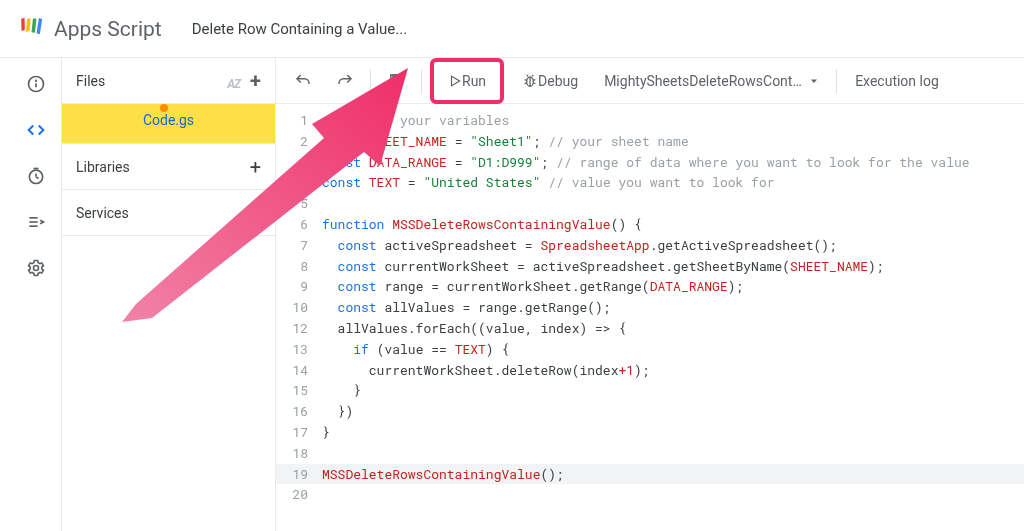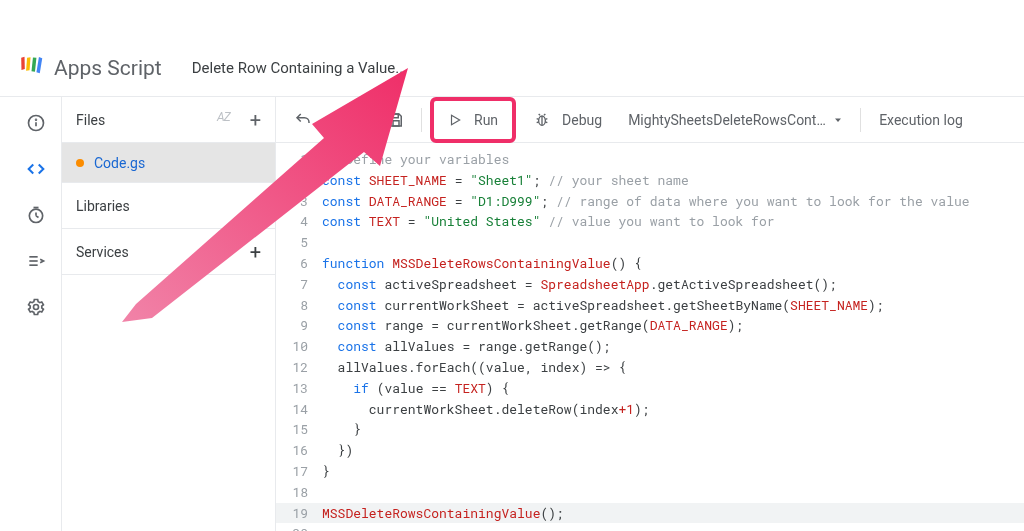--- a/index.html
+++ b/index.html
@@ -12,21 +12,20 @@
     height: 531px;
     overflow: hidden;
     position: relative;
   }
   .header {
     height: 58px;
     display: flex;
     align-items: center;
     padding: 0 16px;
     border-bottom: 1px solid #e8eaed;
-    margin-top: 39px;
   }
   .logo { width: 28px; height: 28px; margin-right: 10px; }
   .app-name { font-size: 21px; color: #5f6368; font-weight: 400; margin-right: 30px; }
   .project-title { font-size: 15px; color: #3c4043; font-weight: 400; }
   .body-row { display: flex; height: calc(100% - 58px); margin-left: 10px; }
   .rail {
     width: 52px;
     border-right: 1px solid #e8eaed;
     display: flex;
     flex-direction: column;
@@ -47,29 +46,30 @@
     display:flex; flex-direction:column;
   }
   .files-header, .section-header {
     display:flex; align-items:center; justify-content:space-between;
     height: 46px;
     padding: 0 14px;
     border-bottom: 1px solid #e8eaed;
     color:#3c4043;
   }
   .files-header .label, .section-header .label { font-size: 14px; }
-  .header-actions { display:flex; gap:20px; align-items:flex-start; color:#5f6368;}
+  .header-actions { display:flex; gap:10px; align-items:flex-end; color:#5f6368;font-weight:bold;}
   .file-item {
     display:flex; align-items:center;
     height: 40px;
     padding: 0 14px;
-    background:#e5e5e5;
+    background:#fde047;
     color:#1967d2;
     border-bottom: 1px solid #e8eaed;
     font-size: 14px;
+    flex-direction: column;
   }
   .file-dot {
     width:8px; height:8px; border-radius:50%;
     background:#fb8c00;
     margin-right:10px;
   }
   .editor-pane { flex:1; display:flex; flex-direction:column; }
   .toolbar {
     height:46px;
     display:flex; align-items:center;
@@ -78,21 +78,21 @@
     border-bottom:1px solid #e8eaed;
     color:#5f6368;
   }
   .tool-icon {
     width:34px; height:34px;
     display:flex; align-items:center; justify-content:center;
     border-radius:4px;
     color:#5f6368;
   }
   .tool-btn {
-    display:flex; align-items:center; gap:12px;
+    display:flex; align-items:center; gap:0;
     height:34px; padding:0 10px;
     border-radius:4px;
     color:#5f6368;
     font-size:14px;
   }
   .run-highlight {
     border:4px solid #ef2e68;
     border-radius:6px;
     padding:2px 4px;
   }

